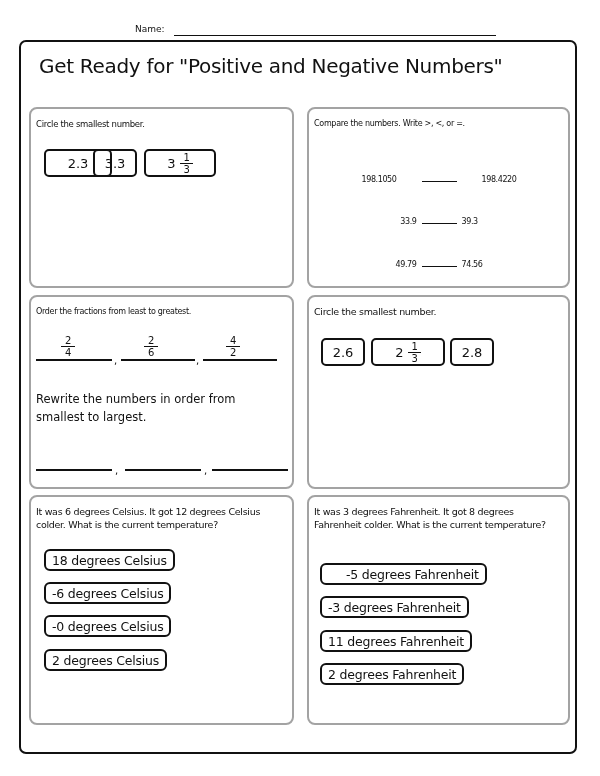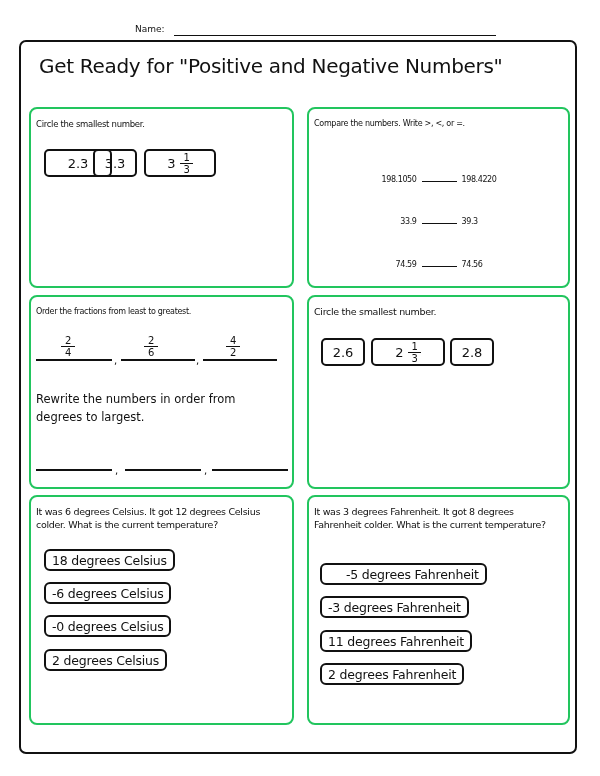--- a/index.html
+++ b/index.html
@@ -3,21 +3,21 @@
 <meta charset="utf-8">
 <style>
   html, body { margin:0; padding:0; background:#fff; }
   body { width:600px; height:776px; position:relative; overflow:hidden;
          font-family:"DejaVu Sans", sans-serif; color:#111; }
   .name-row { position:absolute; top:24px; left:135px; font-size:9px; }
   .name-line { position:absolute; top:35px; left:174px; width:322px; border-bottom:1px solid #111; }
   .frame { position:absolute; left:19px; top:40px; width:558px; height:714px;
            border:2px solid #111; border-radius:7px; box-sizing:border-box; }
   .title { position:absolute; left:39px; top:54px; font-size:20px; letter-spacing:-0.3px; }
-  .panel { position:absolute; border:2px solid #22c55e; border-radius:8px; box-sizing:border-box; }
+  .panel { position:absolute; border:2px solid #a3a3a3; border-radius:8px; box-sizing:border-box; }
   .prompt { position:absolute; left:5px; top:9px; font-size:8.5px; letter-spacing:-0.3px; line-height:12px; }
   .prompt.lg { font-size:9.5px; line-height:12.5px; }
   .box { position:absolute; border:2px solid #111; border-radius:5px; height:28px; box-sizing:border-box;
          display:flex; align-items:center; justify-content:center; font-size:13px; }
   .frac { display:inline-flex; flex-direction:column; align-items:center; font-size:10px; line-height:11px; margin-left:5px; }
   .frac .num { border-bottom:1px solid #111; padding:0 3px; }
   .cmp-row { position:absolute; font-size:8px; letter-spacing:-0.4px; width:260px; left:0; display:flex; justify-content:center; align-items:flex-end; }
   .cmp-row .blank { display:inline-block; width:35px; border-bottom:1px solid #111; margin:0 5px 2px 5px; }
   .opt { position:absolute; border:2px solid #111; border-radius:6px; height:22px; box-sizing:border-box;
          font-size:12.5px; display:flex; align-items:center; padding:0 6px; white-space:nowrap; letter-spacing:-0.2px; }
@@ -44,32 +44,32 @@
     <span>3</span>
     <span class="frac">
       <span class="num">1</span>
       <span>3</span>
     </span>
   </div>
 </div>
 
 <div class="panel" style="left:307px;top:107px;width:263px;height:181px;">
   <div class="prompt" style="font-size:8px;">Compare the numbers. Write &gt;, &lt;, or =.</div>
-  <div class="cmp-row" style="top:66px;">
+  <div class="cmp-row" style="top:66px;gap:20px;">
     <span>198.1050</span>
     <span class="blank"></span>
     <span>198.4220</span>
   </div>
   <div class="cmp-row" style="top:108px;">
     <span>33.9</span>
     <span class="blank"></span>
     <span>39.3</span>
   </div>
   <div class="cmp-row" style="top:151px;">
-    <span>74.59</span>
+    <span>49.79</span>
     <span class="blank"></span>
     <span>74.56</span>
   </div>
 </div>
 
 <div class="panel" style="left:29px;top:295px;width:265px;height:194px;padding-left:43px;">
   <div class="prompt" style="font-size:8px;">Order the fractions from least to greatest.</div>
   <div class="bfrac" style="left:30px;top:38px;">
     <span class="num">2</span>
     <span>4</span>
@@ -80,21 +80,21 @@
   </div>
   <div class="bfrac" style="left:195px;top:38px;">
     <span class="num">4</span>
     <span>2</span>
   </div>
   <div class="fline" style="left:5px;top:62px;width:76px;"></div>
   <div class="comma" style="left:83px;top:58px;">,</div>
   <div class="fline" style="left:90px;top:62px;width:74px;"></div>
   <div class="comma" style="left:165px;top:58px;">,</div>
   <div class="fline" style="left:172px;top:62px;width:74px;"></div>
-  <div class="rewrite">Rewrite the numbers in order from degrees to largest.</div>
+  <div class="rewrite">Rewrite the numbers in order from smallest to largest.</div>
   <div class="fline" style="left:5px;top:172px;width:76px;"></div>
   <div class="comma" style="left:84px;top:168px;">,</div>
   <div class="fline" style="left:94px;top:172px;width:76px;"></div>
   <div class="comma" style="left:173px;top:168px;">,</div>
   <div class="fline" style="left:181px;top:172px;width:76px;"></div>
 </div>
 
 <div class="panel" style="left:307px;top:295px;width:263px;height:194px;">
   <div class="prompt lg">Circle the smallest number.</div>
   <div class="box" style="left:12px;top:41px;width:44px;">2.6</div>

